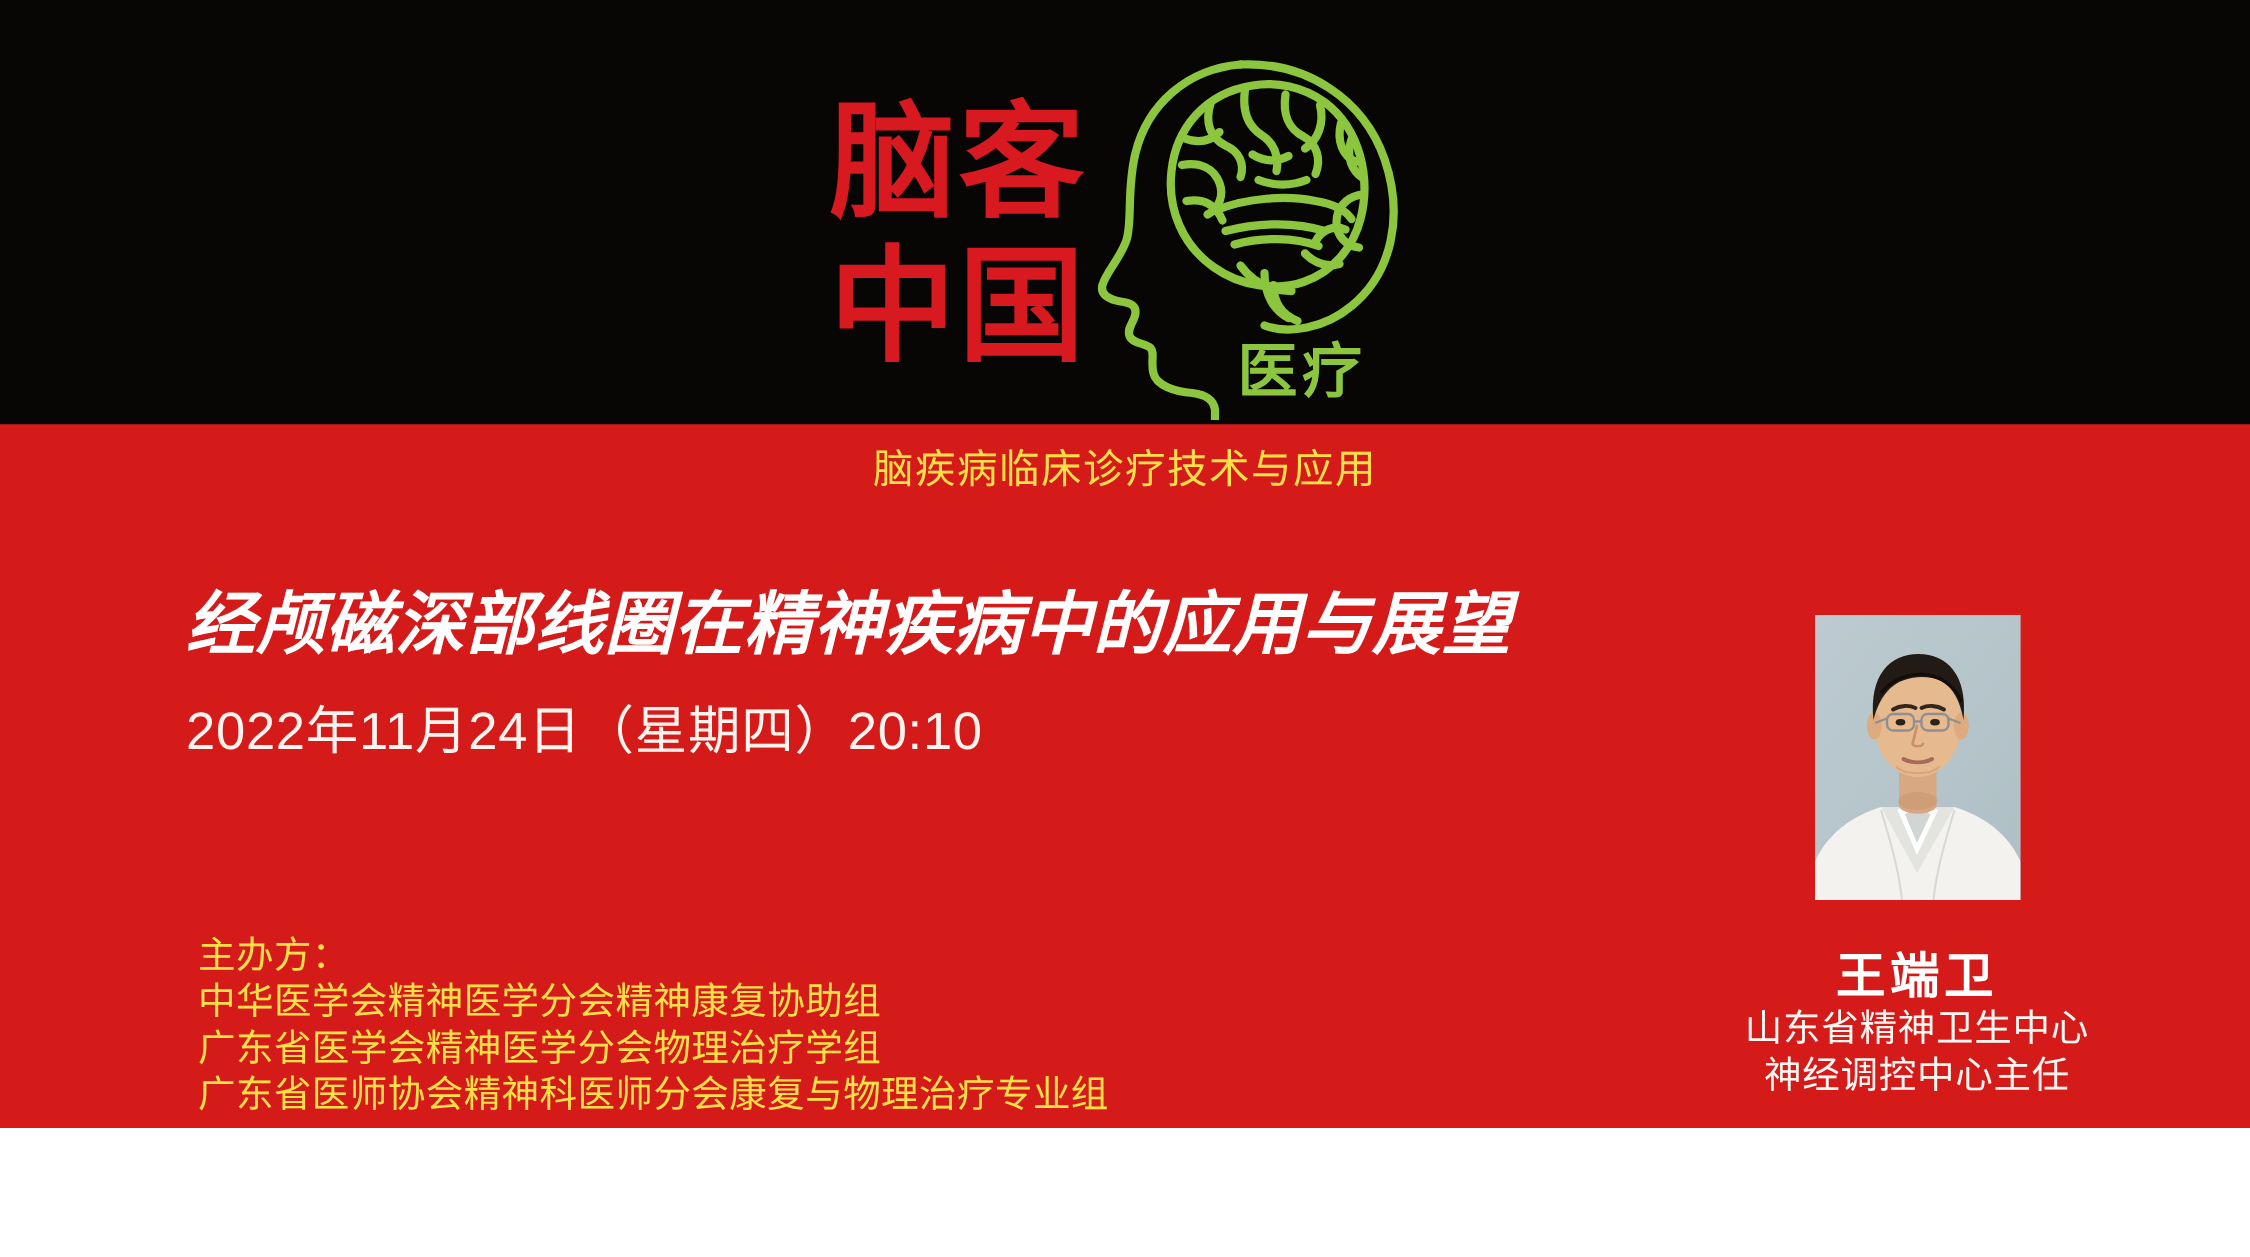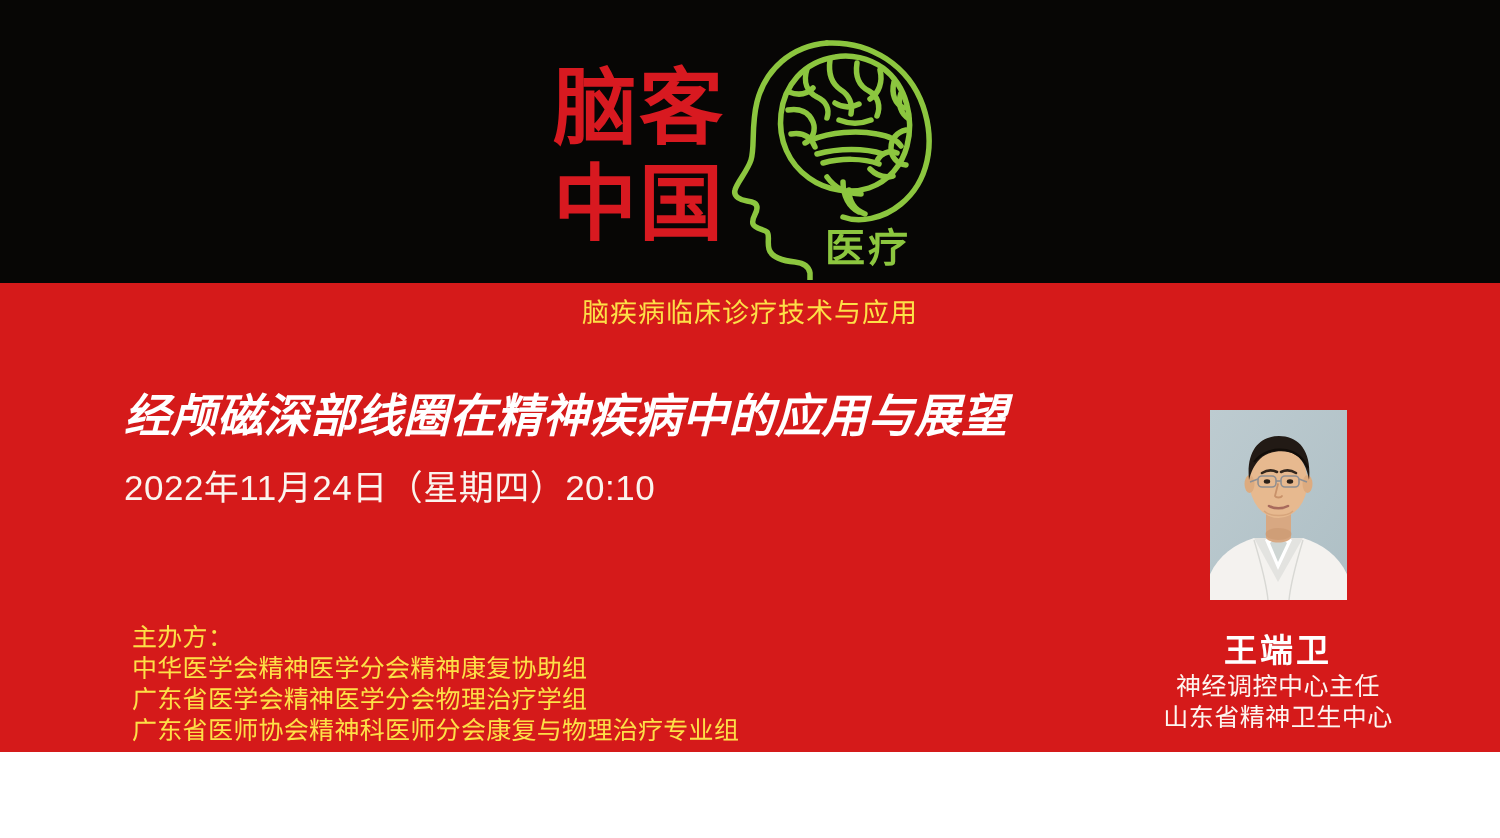--- a/index.html
+++ b/index.html
@@ -297,18 +297,18 @@
           <path d="M59 96 C64 99 73 99 78 96" stroke="#a86a5c" stroke-width="2.6" fill="none" stroke-linecap="round"></path>
 
           <path d="M54 101 C60 107 77 107 83 101" stroke="#d09c73" stroke-width="1.4" fill="none" opacity="0.7"></path>
         </g>
       </svg>
     </div>
 
     <div class="speaker-name">王端卫</div>
 
     <div class="speaker-affil">
+      <span>山东省精神卫生中心</span>
       <span>神经调控中心主任</span>
-      <span>山东省精神卫生中心</span>
     </div>
   </div>
 
 </div>
 
 </body></html>

